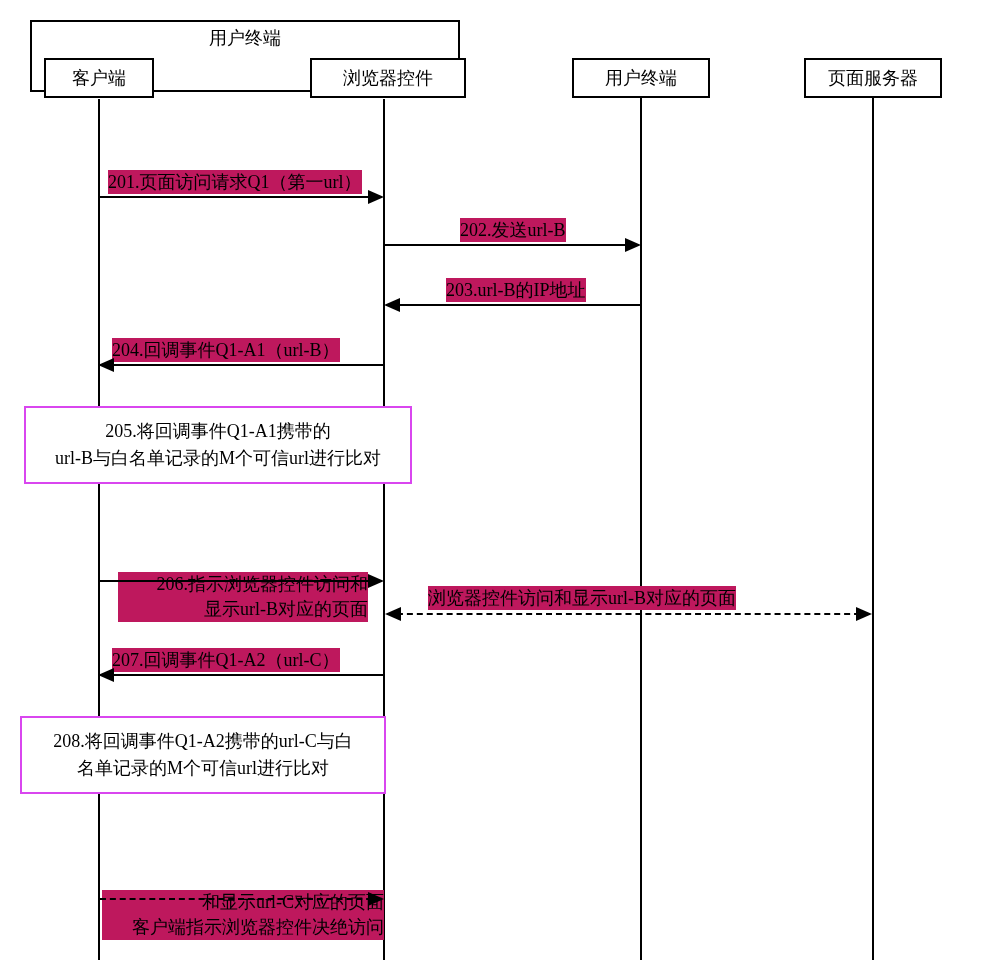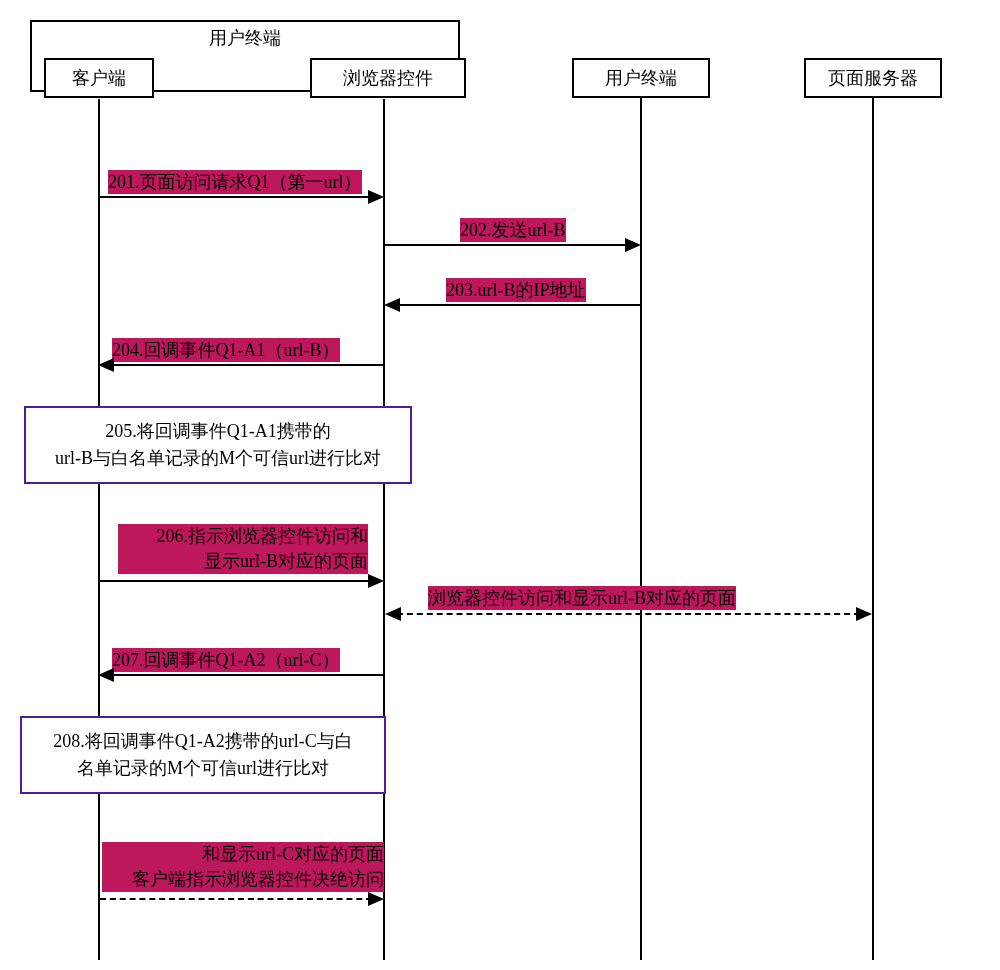--- a/index.html
+++ b/index.html
@@ -23,21 +23,21 @@
     position: absolute;
     width: 2px;
     background: #000;
   }
   .msg-label {
     position: absolute;
     text-align: right;
     background: #be185d;
     white-space: nowrap;
   }
-  .msg-label.multi { white-space: normal; line-height: 1.4; }
+  .msg-label.multi { white-space: normal; line-height: 1.4; margin-top: 48px; }
   .arrow {
     position: absolute;
     height: 2px;
     background: #000;
   }
   .arrow.dashed {
     background: none;
     border-top: 2px dashed #000;
     height: 0;
   }
@@ -67,21 +67,21 @@
     border-width: 7px 16px 7px 0;
     border-color: transparent #000 transparent transparent;
   }
   .arrow.dashed.both::after {
     right: -2px; top: -8px;
     border-width: 7px 0 7px 16px;
     border-color: transparent transparent transparent #000;
   }
   .procbox {
     position: absolute;
-    border: 2px solid #4c1d95;
+    border: 2px solid #d946ef;
     background: #fff;
     padding: 10px 14px;
     text-align: center;
     line-height: 1.5;
   }
 </style>
 </head>
 <body>
 
 <div class="participant" style="left:30px; top:20px; width:430px; height:72px; padding-top:4px;">

